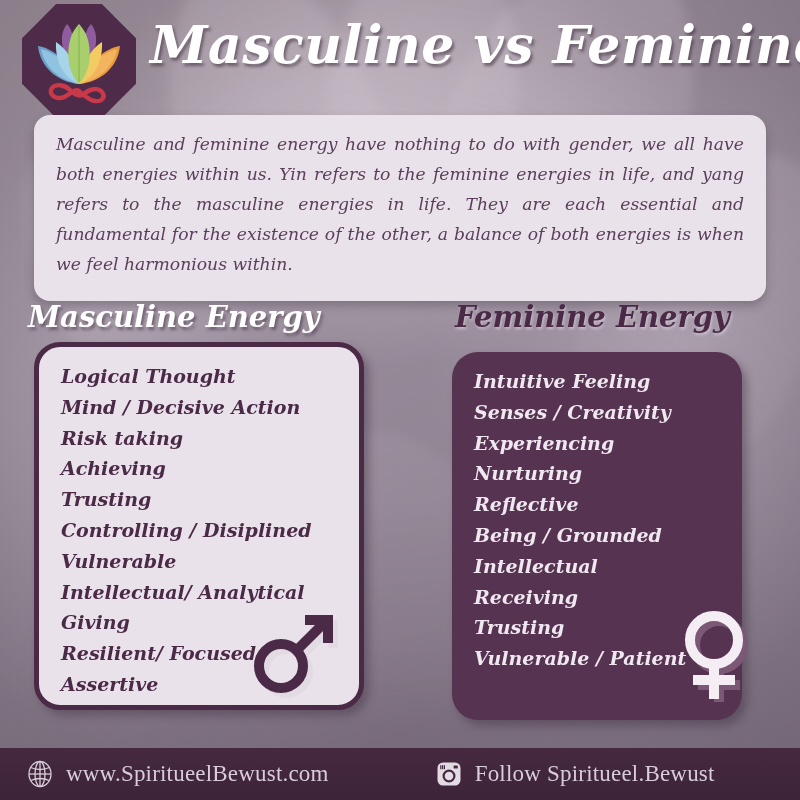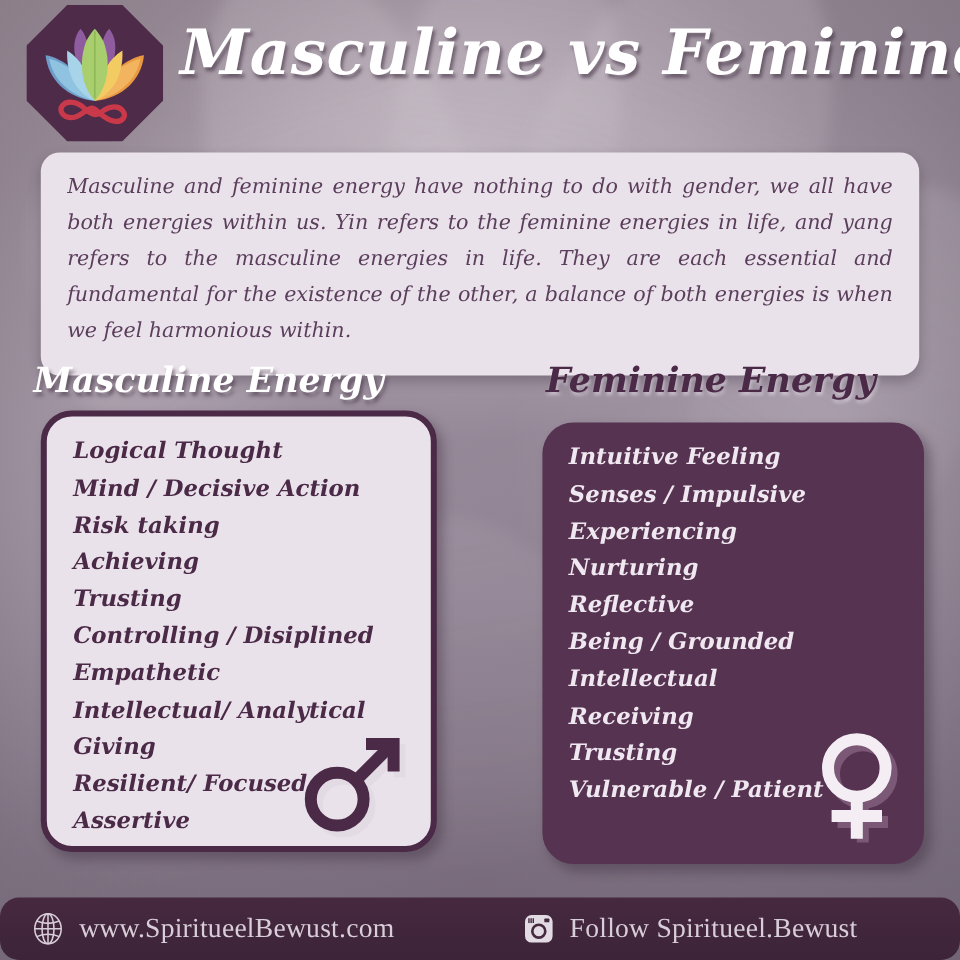--- a/index.html
+++ b/index.html
@@ -78,21 +78,20 @@
   
   .intro-card {
     position: absolute;
     left: 34px; top: 115px;
     width: 732px; height: 186px;
     background: #eae2ea;
     border-radius: 16px;
     box-shadow: 0 5px 10px rgba(60,46,62,0.32);
     padding: 14px 22px 0 22px;
     box-sizing: border-box;
-    margin-top: 12px;
   }
   .intro-text {
     font-family: "DejaVu Serif", serif;
     font-style: italic;
     font-size: 17.2px;
     line-height: 30px;
     color: #5b3e5c;
     text-align: justify;
     margin: 0;
   }
@@ -125,21 +124,21 @@
   }
   .card-masculine {
     left: 34px; top: 342px;
     width: 330px; height: 368px;
     background: #eae2ea;
     border: 5px solid #4b2a48;
     box-shadow: 5px 6px 9px rgba(58,42,60,0.38);
   }
   .card-feminine {
     left: 452px; top: 352px;
-    width: 318px; height: 368px;
+    width: 290px; height: 368px;
     background: #563351;
     box-shadow: 5px 6px 9px rgba(58,42,60,0.40);
   }
   .list {
     position: absolute;
     left: 22px; top: 14px;
     right: 10px;
     margin: 0;
     padding: 0;
     list-style: none;
@@ -164,21 +163,20 @@
   .glyph-venus  { left: 672px; top: 610px; }
 
   
   .footer {
     position: absolute;
     left: 0; bottom: 0;
     width: 800px; height: 52px;
     background: linear-gradient(180deg, #46293f 0%, #3d2438 100%);
     display: flex;
     align-items: center;
-    border-radius: 16px;
   }
   .footer-item {
     display: flex;
     align-items: center;
     gap: 12px;
   }
   .footer-item.site { margin-left: 26px; }
   .footer-item.social { margin-left: 106px; }
   .footer-text {
     font-family: "Liberation Serif", serif;
@@ -238,32 +236,32 @@
   <div class="sec-head feminine">Feminine Energy</div>
 
   <div class="card card-masculine">
     <ul class="list">
       <li>Logical Thought</li>
       <li>Mind / Decisive Action</li>
       <li>Risk taking</li>
       <li>Achieving</li>
       <li>Trusting</li>
       <li>Controlling / Disiplined</li>
-      <li>Empathetic</li>
+      <li>Vulnerable</li>
       <li>Intellectual/ Analytical</li>
       <li>Giving</li>
       <li>Resilient/ Focused</li>
       <li>Assertive</li>
     </ul>
   </div>
 
   <div class="card card-feminine">
     <ul class="list">
       <li>Intuitive Feeling</li>
-      <li>Senses / Impulsive</li>
+      <li>Senses / Creativity</li>
       <li>Experiencing</li>
       <li>Nurturing</li>
       <li>Reflective</li>
       <li>Being / Grounded</li>
       <li>Intellectual</li>
       <li>Receiving</li>
       <li>Trusting</li>
       <li>Vulnerable / Patient</li>
     </ul>
   </div>

